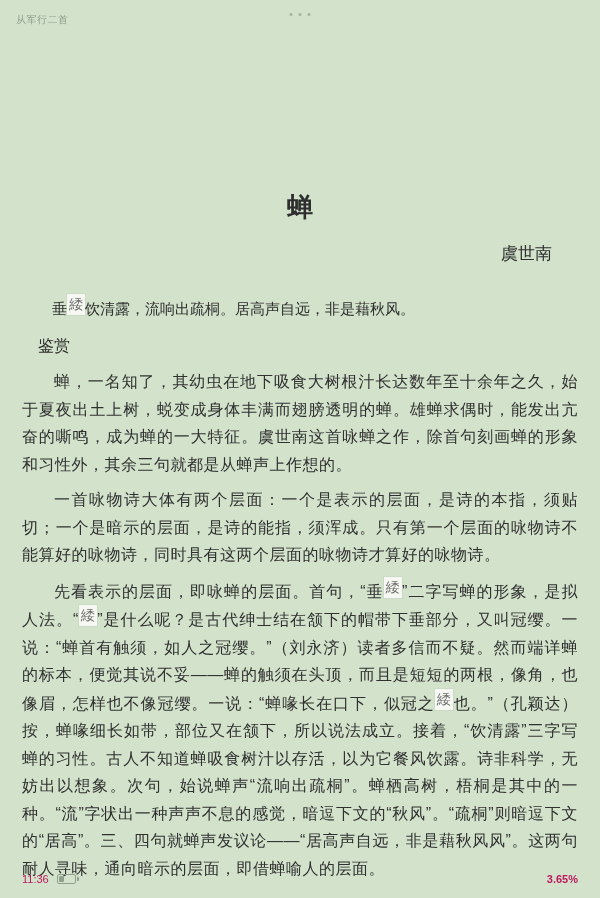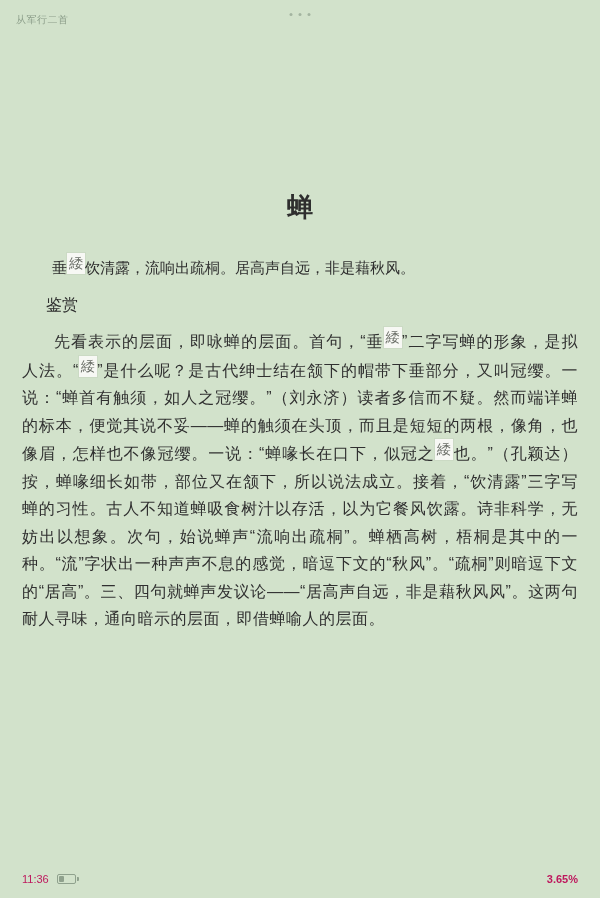--- a/index.html
+++ b/index.html
@@ -29,21 +29,21 @@
   }
   .author {
     margin-top:19px; text-align:right; padding-right:26px;
     font-size:17px; line-height:22px; color:#2e2e2e;
   }
   .poem {
     margin-top:29px; font-size:15px; line-height:22px;
     text-indent:2em; color:#2e2e2e;
   }
   .section-label {
-    margin-top:15px; margin-left:24px;
+    margin-top:15px; margin-left:16px;
     font-size:16px; line-height:22px; color:#2e2e2e;
   }
   .para {
     margin-top:11px; font-size:16px; line-height:27.5px;
     text-indent:2em; text-align:justify; word-break:break-all;
     color:#303030; letter-spacing:0.5px;
   }
   .para + .para { margin-top:8px; }
   
   .char-img {
@@ -81,26 +81,29 @@
 
   <div class="menu-dots">
     <i></i>
     <i></i>
     <i></i>
   </div>
 
   <div class="content">
     <div class="title">蝉</div>
 
+    <div class="author">虞世南</div>
 
     <div class="poem">垂<span class="char-img">緌</span>饮清露，流响出疏桐。居高声自远，非是藉秋风。</div>
 
     <div class="section-label">鉴赏</div>
 
+    <div class="para">蝉，一名知了，其幼虫在地下吸食大树根汁长达数年至十余年之久，始于夏夜出土上树，蜕变成身体丰满而翅膀透明的蝉。雄蝉求偶时，能发出亢奋的嘶鸣，成为蝉的一大特征。虞世南这首咏蝉之作，除首句刻画蝉的形象和习性外，其余三句就都是从蝉声上作想的。</div>
 
+    <div class="para">一首咏物诗大体有两个层面：一个是表示的层面，是诗的本指，须贴切；一个是暗示的层面，是诗的能指，须浑成。只有第一个层面的咏物诗不能算好的咏物诗，同时具有这两个层面的咏物诗才算好的咏物诗。</div>
 
     <div class="para">先看表示的层面，即咏蝉的层面。首句，“垂<span class="char-img">緌</span>”二字写蝉的形象，是拟人法。“<span class="char-img">緌</span>”是什么呢？是古代绅士结在颔下的帽带下垂部分，又叫冠缨。一说：“蝉首有触须，如人之冠缨。”（刘永济）读者多信而不疑。然而端详蝉的标本，便觉其说不妥——蝉的触须在头顶，而且是短短的两根，像角，也像眉，怎样也不像冠缨。一说：“蝉喙长在口下，似冠之<span class="char-img">緌</span>也。”（孔颖达）按，蝉喙细长如带，部位又在颔下，所以说法成立。接着，“饮清露”三字写蝉的习性。古人不知道蝉吸食树汁以存活，以为它餐风饮露。诗非科学，无妨出以想象。次句，始说蝉声“流响出疏桐”。蝉栖高树，梧桐是其中的一种。“流”字状出一种声声不息的感觉，暗逗下文的“秋风”。“疏桐”则暗逗下文的“居高”。三、四句就蝉声发议论——“居高声自远，非是藉秋风风”。这两句耐人寻味，通向暗示的层面，即借蝉喻人的层面。</div>
   </div>
 
   <div class="footer">
     <span class="time">11:36</span>
     <span class="battery">
       <span class="fill"></span>
     </span>
     <span class="progress">3.65%</span>

